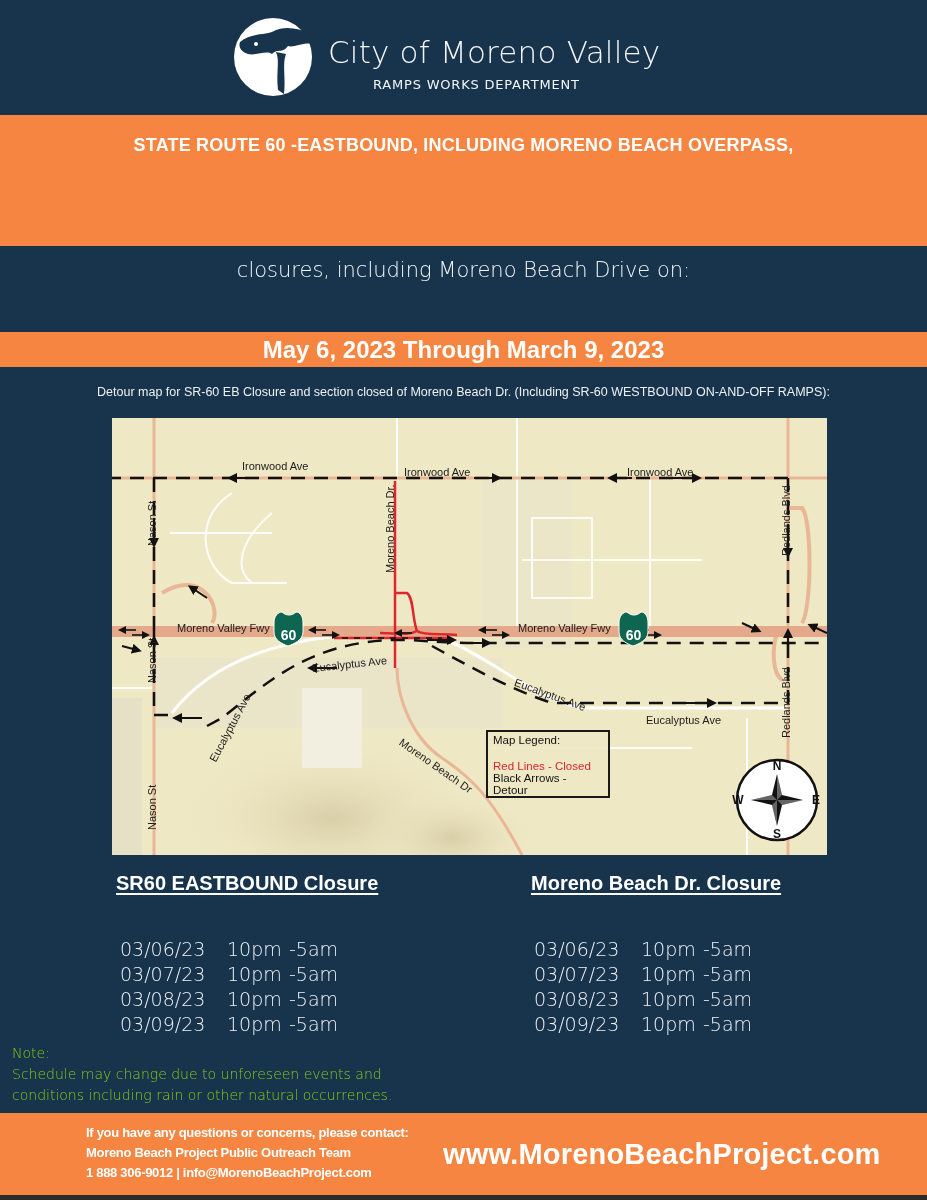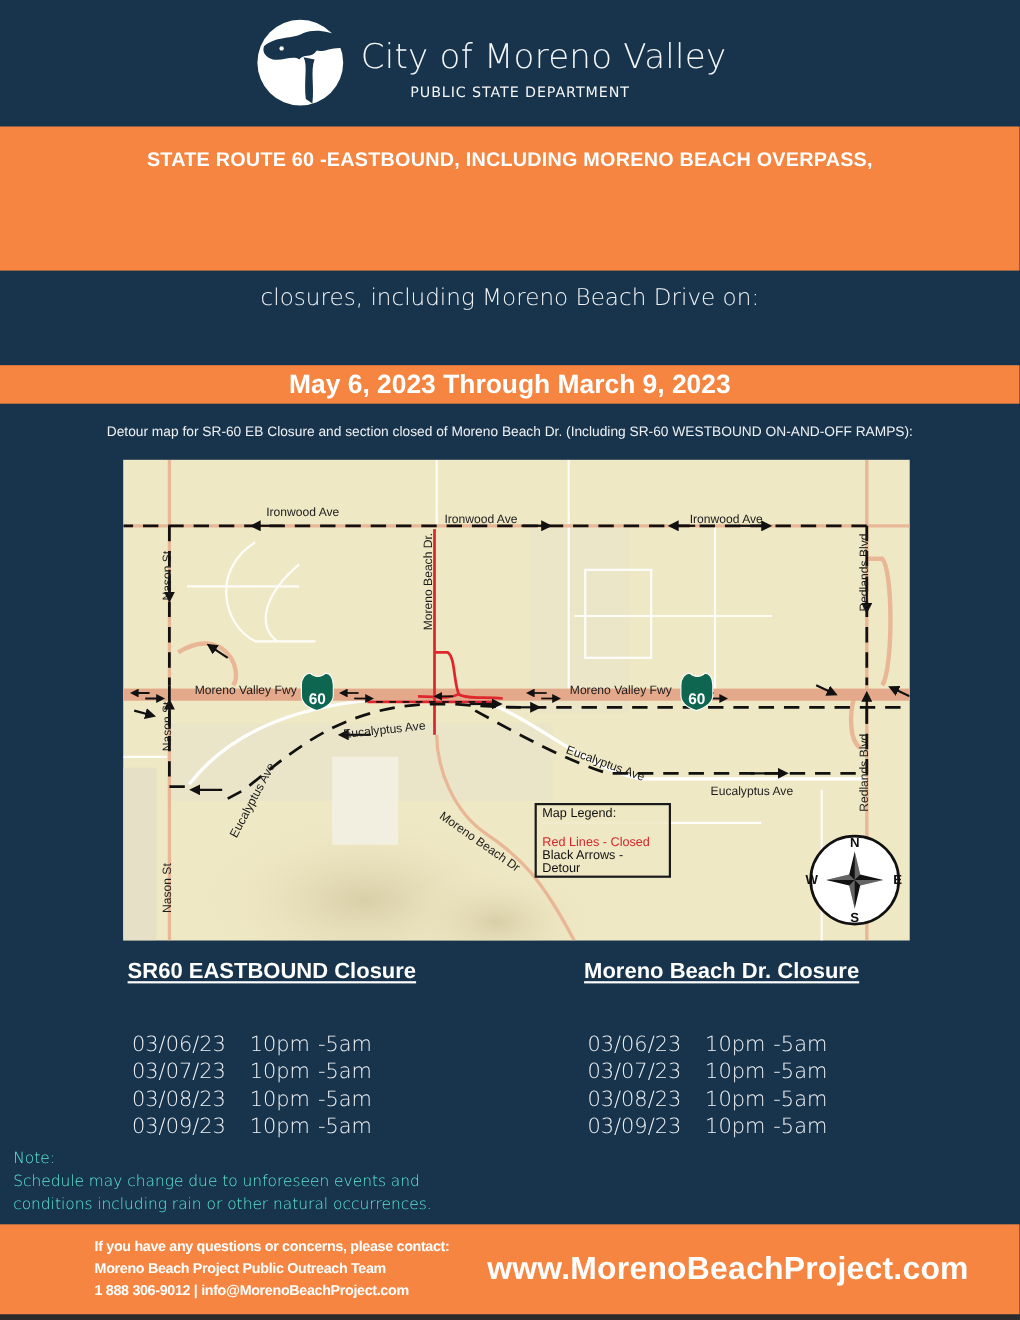--- a/index.html
+++ b/index.html
@@ -32,40 +32,40 @@
   .legend .lg-title { margin-bottom: 14px; }
   .legend .lg-red { color: #d6262e; }
 
   
   .sched-title { position: absolute; top: 872px; font-size: 20px; font-weight: bold; text-decoration: underline; text-underline-offset: 3px; }
   .sched-list { position: absolute; top: 937px; font-size: 19px; line-height: 25px; font-family: "DejaVu Sans", sans-serif; font-weight: 300; color: #f0f2f5; }
   .sched-row span { display: inline-block; }
   .sched-row .d { width: 107px; }
   .sched-row .t1 { width: 62px; }
 
-  .note { position: absolute; left: 12px; top: 1043px; font-size: 14px; line-height: 21px; color: #5eead4; font-family: "DejaVu Sans", sans-serif; font-weight: 300; }
+  .note { position: absolute; left: 12px; top: 1043px; font-size: 14px; line-height: 21px; color: #84cc16; font-family: "DejaVu Sans", sans-serif; font-weight: 300; }
 
   
   .footer { position: absolute; left: 0; top: 1113px; width: 927px; height: 82px; background: #f58540; }
   .footer-contact { position: absolute; left: 86px; top: 10px; font-size: 13px; font-weight: bold; line-height: 20px; font-family: "Liberation Sans Narrow", "Liberation Sans", sans-serif; letter-spacing: -0.3px; }
   .footer-url { position: absolute; left: 443px; top: 25px; font-size: 29px; font-weight: bold; letter-spacing: 0.2px; }
   .footer-bottom { position: absolute; left: 0; top: 1195px; width: 927px; height: 5px; background: #2b2b2b; }
 </style>
 </head>
 <body>
 
 <div class="header">
   <svg class="logo-globe" viewBox="0 0 82 84">
     <circle cx="41" cy="43" r="39" fill="#ffffff"></circle>
     <path d="M8 28 C20 18 34 22 44 16 C54 12 66 14 80 20 L82 30 C70 28 62 34 56 32 C50 40 46 34 40 40 C34 36 24 42 16 40 C10 38 6 34 8 28 Z" fill="#17344c"></path>
     <path d="M44 38 C48 46 44 58 46 76 L52 80 C54 64 50 50 54 40 Z" fill="#17344c"></path>
     <circle cx="24" cy="30" r="2" fill="#fff"></circle>
   </svg>
   <div class="city-name">City of Moreno Valley</div>
-  <div class="dept-name">PUBLIC STATE DEPARTMENT</div>
+  <div class="dept-name">RAMPS WORKS DEPARTMENT</div>
 </div>
 
 <div class="title-box">
   <div class="title-2">
     <div>STATE ROUTE 60 -EASTBOUND, INCLUDING MORENO BEACH OVERPASS,</div>
   </div>
 </div>
 
 <div class="intro">
   <div>closures, including Moreno Beach Drive on:</div>

